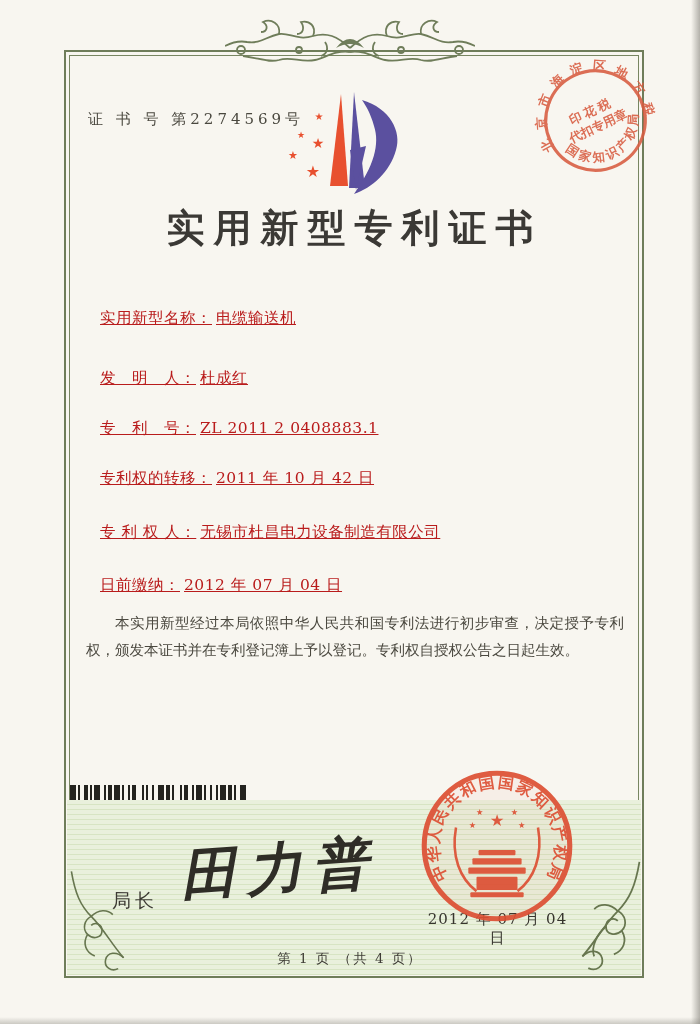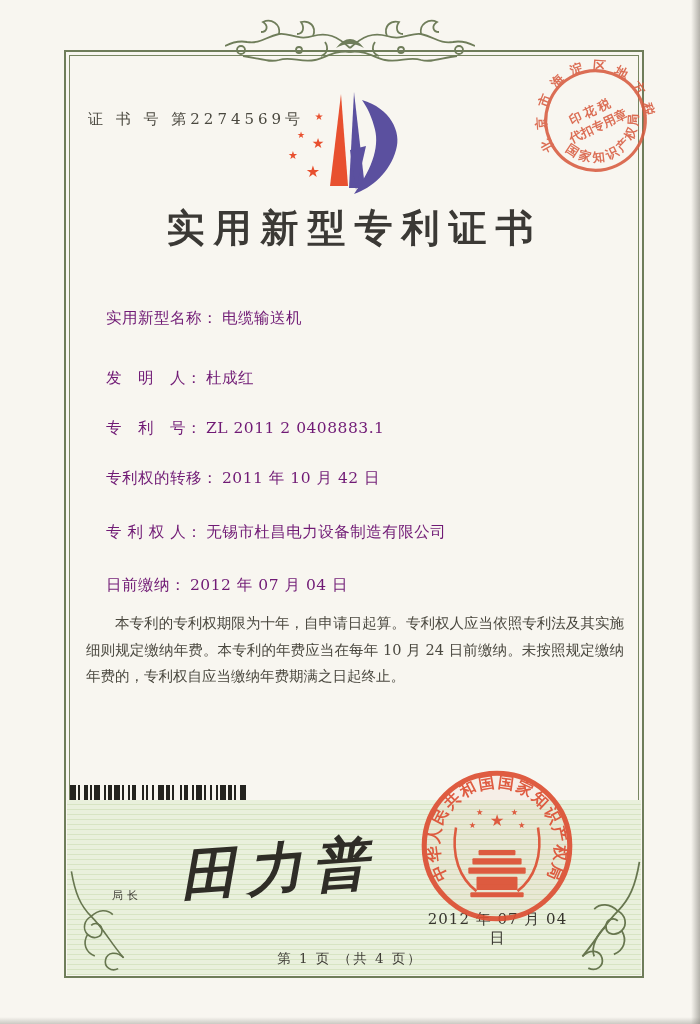--- a/index.html
+++ b/index.html
@@ -30,33 +30,33 @@
     letter-spacing:4px; color:#4a483f; }
 
   .logo { position:absolute; left:278px; top:88px; width:130px; height:120px; }
 
   .cert-title { position:absolute; left:0; width:700px; top:203px; text-align:center;
     font-size:38px; font-weight:600; letter-spacing:9px; text-indent:9px; color:#3b3935; }
 
   .tax-stamp { position:absolute; left:523px; top:48px; width:145px; height:145px;
     opacity:0.88; }
 
-  .field-row { position:absolute; left:106px; width:520px; font-size:15.5px;
-    color:#701a75; letter-spacing:0.5px; white-space:nowrap; }
+  .field-row { position:absolute; left:100px; width:520px; font-size:15.5px;
+    color:#b91c1c; letter-spacing:0.5px; white-space:nowrap;text-decoration:underline; }
   .f0{top:308px} .f1{top:368px} .f2{top:418px} .f3{top:468px} .f4{top:522px} .f5{top:575px}
   .field-value { margin-left:4px; }
 
   .paragraphs { position:absolute; left:86px; top:610px; width:538px;
     font-size:14.5px; line-height:26.5px; color:#4a483f; text-align:justify; }
   .paragraphs p { margin:0; text-indent:2em; }
 
   .barcode { position:absolute; left:70px; top:785px; width:222px; height:15px;
     overflow:hidden; font-size:0; white-space:nowrap; }
 
-  .sig-title { position:absolute; left:112px; top:888px; font-size:11px;
+  .sig-title { position:absolute; left:112px; top:888px; font-size:19px;
     letter-spacing:4px; color:#3c3a33; }
   .sig-name { position:absolute; left:180px; top:832px; font-size:56px;
     font-weight:bold; letter-spacing:10px; color:#2f2d27;
     transform:rotate(-4deg); font-style:italic; }
 
   .issue-date { position:absolute; left:420px; top:910px; width:155px;
     text-align:center; font-size:15px; letter-spacing:1px; color:#36342d; }
 
   .main-seal { position:absolute; left:415px; top:764px; width:164px; height:164px; }
 
@@ -155,21 +155,21 @@
   <span>专利权的转移：</span><span class="field-value">2011 年 10 月 42 日</span>
 </div>
 <div class="field-row f4">
   <span>专 利 权 人：</span><span class="field-value">无锡市杜昌电力设备制造有限公司</span>
 </div>
 <div class="field-row f5">
   <span>日前缴纳：</span><span class="field-value">2012 年 07 月 04 日</span>
 </div>
 
 <div class="paragraphs">
-  <p>本专利的专利权期限为十年，自申请日起算。专利权人应当依照专利法及其实施细则规定缴纳年费。本专利的年费应当在每年 10 月 24 日前缴纳。未按照规定缴纳年费的，专利权自应当缴纳年费期满之日起终止。</p>
+  <p>本实用新型经过本局依照中华人民共和国专利法进行初步审查，决定授予专利权，颁发本证书并在专利登记簿上予以登记。专利权自授权公告之日起生效。</p>
 </div>
 
 <div class="barcode" id="barcode"><div style="display: inline-block; height: 100%; width: 6px; background: rgb(36, 35, 31);"></div><div style="display: inline-block; height: 100%; width: 2px; background: transparent;"></div><div style="display: inline-block; height: 100%; width: 2px; background: rgb(36, 35, 31);"></div><div style="display: inline-block; height: 100%; width: 4px; background: transparent;"></div><div style="display: inline-block; height: 100%; width: 4px; background: rgb(36, 35, 31);"></div><div style="display: inline-block; height: 100%; width: 2px; background: transparent;"></div><div style="display: inline-block; height: 100%; width: 2px; background: rgb(36, 35, 31);"></div><div style="display: inline-block; height: 100%; width: 2px; background: transparent;"></div><div style="display: inline-block; height: 100%; width: 6px; background: rgb(36, 35, 31);"></div><div style="display: inline-block; height: 100%; width: 4px; background: transparent;"></div><div style="display: inline-block; height: 100%; width: 2px; background: rgb(36, 35, 31);"></div><div style="display: inline-block; height: 100%; width: 2px; background: transparent;"></div><div style="display: inline-block; height: 100%; width: 4px; background: rgb(36, 35, 31);"></div><div style="display: inline-block; height: 100%; width: 2px; background: transparent;"></div><div style="display: inline-block; height: 100%; width: 6px; background: rgb(36, 35, 31);"></div><div style="display: inline-block; height: 100%; width: 2px; background: transparent;"></div><div style="display: inline-block; height: 100%; width: 2px; background: rgb(36, 35, 31);"></div><div style="display: inline-block; height: 100%; width: 4px; background: transparent;"></div><div style="display: inline-block; height: 100%; width: 2px; background: rgb(36, 35, 31);"></div><div style="display: inline-block; height: 100%; width: 2px; background: transparent;"></div><div style="display: inline-block; height: 100%; width: 4px; background: rgb(36, 35, 31);"></div><div style="display: inline-block; height: 100%; width: 6px; background: transparent;"></div><div style="display: inline-block; height: 100%; width: 2px; background: rgb(36, 35, 31);"></div><div style="display: inline-block; height: 100%; width: 2px; background: transparent;"></div><div style="display: inline-block; height: 100%; width: 2px; background: rgb(36, 35, 31);"></div><div style="display: inline-block; height: 100%; width: 4px; background: transparent;"></div><div style="display: inline-block; height: 100%; width: 2px; background: rgb(36, 35, 31);"></div><div style="display: inline-block; height: 100%; width: 4px; background: transparent;"></div><div style="display: inline-block; height: 100%; width: 6px; background: rgb(36, 35, 31);"></div><div style="display: inline-block; height: 100%; width: 2px; background: transparent;"></div><div style="display: inline-block; height: 100%; width: 4px; background: rgb(36, 35, 31);"></div><div style="display: inline-block; height: 100%; width: 2px; background: transparent;"></div><div style="display: inline-block; height: 100%; width: 2px; background: rgb(36, 35, 31);"></div><div style="display: inline-block; height: 100%; width: 6px; background: transparent;"></div><div style="display: inline-block; height: 100%; width: 2px; background: rgb(36, 35, 31);"></div><div style="display: inline-block; height: 100%; width: 2px; background: transparent;"></div><div style="display: inline-block; height: 100%; width: 4px; background: rgb(36, 35, 31);"></div><div style="display: inline-block; height: 100%; width: 4px; background: transparent;"></div><div style="display: inline-block; height: 100%; width: 2px; background: rgb(36, 35, 31);"></div><div style="display: inline-block; height: 100%; width: 2px; background: transparent;"></div><div style="display: inline-block; height: 100%; width: 6px; background: rgb(36, 35, 31);"></div><div style="display: inline-block; height: 100%; width: 2px; background: transparent;"></div><div style="display: inline-block; height: 100%; width: 2px; background: rgb(36, 35, 31);"></div><div style="display: inline-block; height: 100%; width: 4px; background: transparent;"></div><div style="display: inline-block; height: 100%; width: 2px; background: rgb(36, 35, 31);"></div><div style="display: inline-block; height: 100%; width: 4px; background: transparent;"></div><div style="display: inline-block; height: 100%; width: 2px; background: rgb(36, 35, 31);"></div><div style="display: inline-block; height: 100%; width: 2px; background: transparent;"></div><div style="display: inline-block; height: 100%; width: 6px; background: rgb(36, 35, 31);"></div><div style="display: inline-block; height: 100%; width: 2px; background: transparent;"></div><div style="display: inline-block; height: 100%; width: 4px; background: rgb(36, 35, 31);"></div><div style="display: inline-block; height: 100%; width: 2px; background: transparent;"></div><div style="display: inline-block; height: 100%; width: 2px; background: rgb(36, 35, 31);"></div><div style="display: inline-block; height: 100%; width: 4px; background: transparent;"></div><div style="display: inline-block; height: 100%; width: 6px; background: rgb(36, 35, 31);"></div><div style="display: inline-block; height: 100%; width: 2px; background: transparent;"></div></div>
 
 <div class="sig-title">局长</div>
 <div class="sig-name">田力普</div>
 
 <div class="issue-date">2012 年 07 月 04 日</div>
 
 <svg class="main-seal" viewBox="0 0 160 160">

